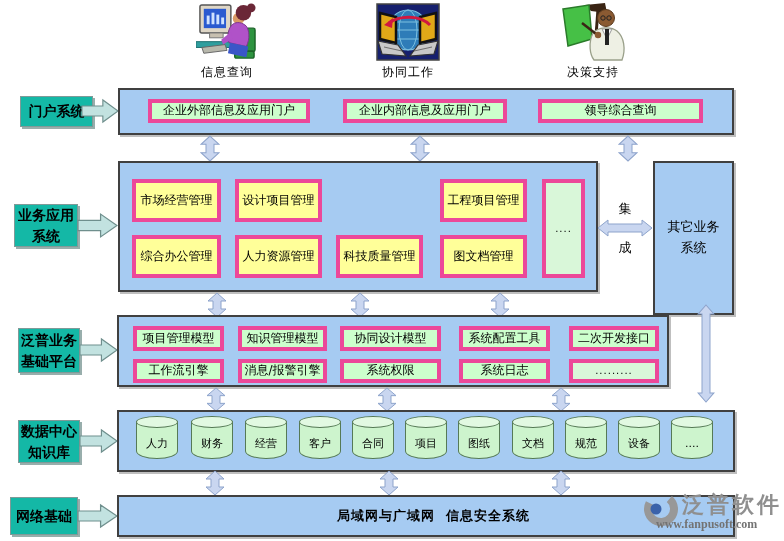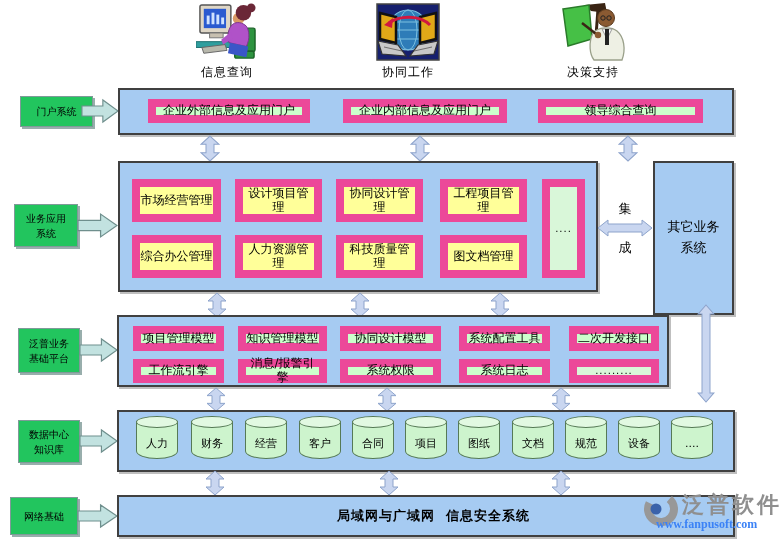--- a/index.html
+++ b/index.html
@@ -6,32 +6,32 @@
   .canvas {
     position:relative; width:784px; height:541px; background:#ffffff;
     font-family:"DejaVu Sans","Liberation Sans",sans-serif; color:#000; overflow:hidden;
   }
   .abs { position:absolute; }
   .panel {
     position:absolute; background:#a6cbf2; border:2px solid #404040;
     box-shadow:2px 2px 0 #bfbfbf; box-sizing:border-box;
   }
   .gbox, .ybox {
-    position:absolute; border:8px solid #ec4899; box-sizing:border-box;
+    position:absolute; border:4px solid #ec4899; box-sizing:border-box;
     display:flex; align-items:center; justify-content:center;
     font-size:12px; text-align:center; line-height:1.15;
   }
   .gbox { background:#ccffcc; }
   .ybox { background:#ffff99; }
   .dotsbox { background:#d9f7d9; font-size:10px; letter-spacing:1px; }
   .sidelabel {
-    position:absolute; background:#22c55e; border:1px solid #7f9a98;
+    position:absolute; background:#14b8a6; border:1px solid #7f9a98;
     box-shadow:2px 2px 0 #98aeac; box-sizing:border-box;
     display:flex; align-items:center; justify-content:center;
-    font-size:10px; text-align:center; white-space:pre-line; line-height:1.5;
+    font-size:14px; text-align:center; white-space:pre-line; line-height:1.5;font-weight:bold;
   }
   .icon-group { position:absolute; display:flex; flex-direction:column; align-items:center; gap:3px; }
   .icon-label { font-size:12px; letter-spacing:1px; }
   .centerlabel {
     display:flex; align-items:center; justify-content:center;
     text-align:center; white-space:pre-line; font-size:13px; line-height:1.6;
   }
   .netlabel { white-space:pre; font-weight:bold; font-size:13px; letter-spacing:1px;padding-left:15px; }
   .cyl {
     position:absolute; top:9px; width:42px; height:38px; background:#cdf4cd;
@@ -45,21 +45,21 @@
     background:#e2f9e2; border:1px solid #567a56; border-radius:50%;
   }
   .intchar { position:absolute; width:18px; text-align:center; font-size:13px; }
   .watermark { position:absolute; z-index:5; }
   .wm-brand {
     position:absolute; left:40px; top:0; font-size:22px; font-weight:bold;
     color:#8f8f8f; letter-spacing:3px; white-space:nowrap;
   }
   .wm-url {
     position:absolute; left:14px; top:27px; font-size:12px; font-weight:bold;
-    color:#3b82f6; font-family:"Liberation Serif","DejaVu Serif",serif; white-space:nowrap;
+    color:#737373; font-family:"Liberation Serif","DejaVu Serif",serif; white-space:nowrap;
   }
   svg { display:block; }
 </style>
 </head>
 <body>
 
 <div class="canvas">
 
   <svg width="0" height="0" aria-hidden="true">
     <defs>
@@ -178,21 +178,20 @@
   <svg class="abs" style="left:410px;top:135px" width="20" height="27">
       <use href="#dblv"></use>
     </svg>
   <svg class="abs" style="left:618px;top:135px" width="20" height="27">
       <use href="#dblv"></use>
     </svg>
 
   <div class="panel" style="left:118px;top:161px;width:480px;height:131px">
     <div class="ybox" style="left:12px;top:16px;width:89px;height:43px">市场经营管理</div>
     <div class="ybox" style="left:115px;top:16px;width:87px;height:43px">设计项目管理</div>
-    <div class="ybox" style="left:216px;top:16px;width:87px;height:43px">协同设计管理</div>
     <div class="ybox" style="left:320px;top:16px;width:87px;height:43px">工程项目管理</div>
     <div class="ybox" style="left:12px;top:72px;width:89px;height:43px">综合办公管理</div>
     <div class="ybox" style="left:115px;top:72px;width:87px;height:43px">人力资源管理</div>
     <div class="ybox" style="left:216px;top:72px;width:87px;height:43px">科技质量管理</div>
     <div class="ybox" style="left:320px;top:72px;width:87px;height:43px">图文档管理</div>
     <div class="gbox dotsbox" style="left:422px;top:16px;width:43px;height:99px">....</div>
   </div>
 
   <div class="intchar" style="left:616px;top:200px">集</div>
   <svg class="abs" style="left:597px;top:219px" width="56" height="18">

